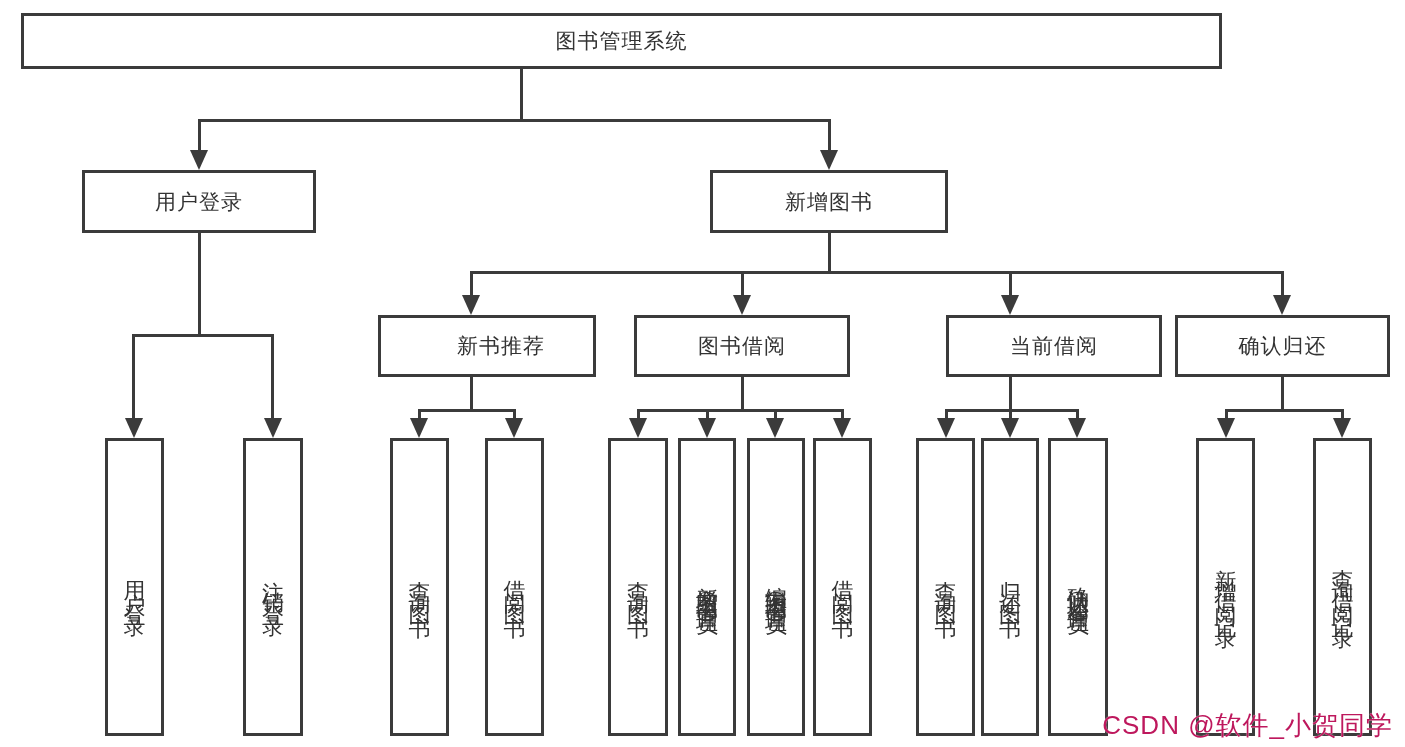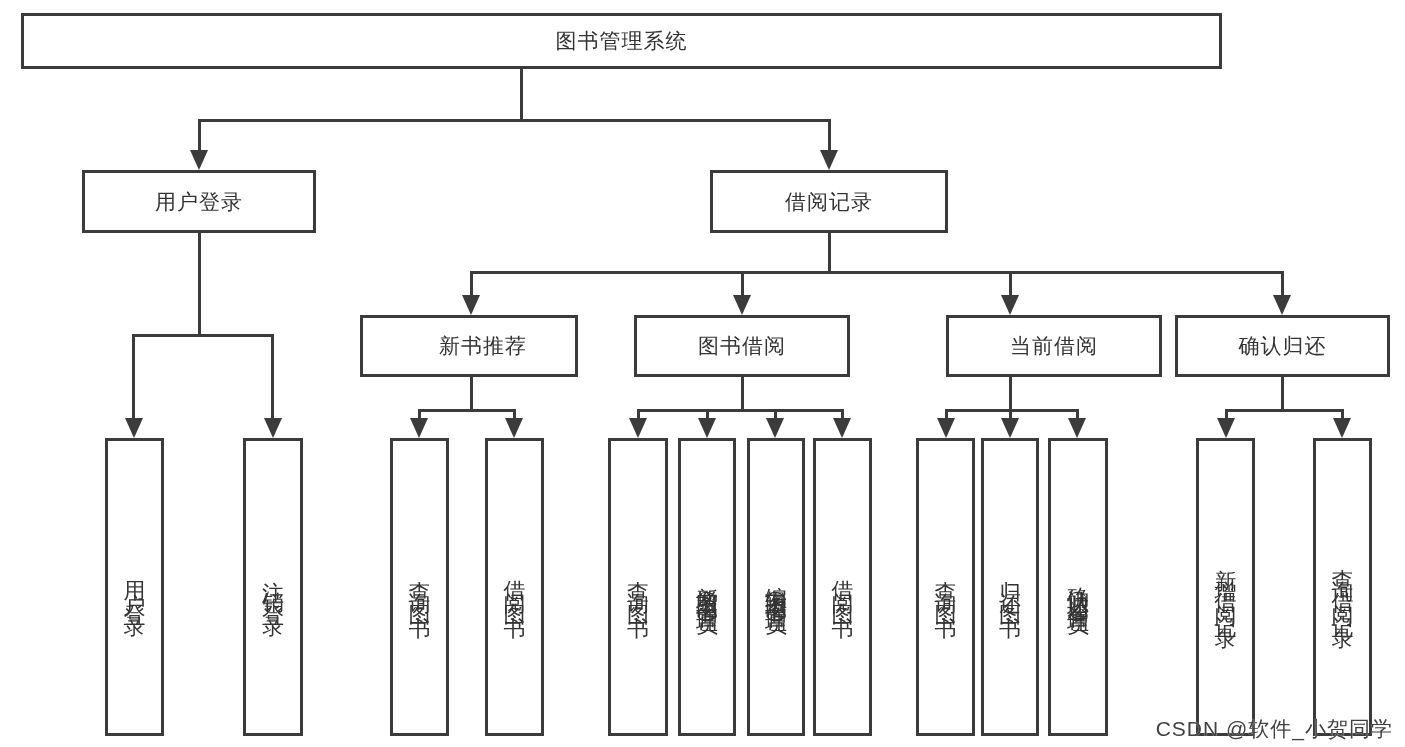--- a/index.html
+++ b/index.html
@@ -41,43 +41,43 @@
   .hline{position:absolute;height:3px;background:#3b3b3b;}
   .arrow{
     position:absolute;width:0;height:0;
     border-left:9px solid transparent;
     border-right:9px solid transparent;
     border-top:20px solid #3b3b3b;
   }
   .watermark{
     position:absolute;
     right:12px;bottom:4px;
-    font-size:21px;
-    color:#404040;
+    font-size:26px;
+    color:#be185d;
     letter-spacing:1px;
     text-shadow:0 0 1px #ffffff;
   }
 </style>
 </head>
 <body>
 
 <div id="stage">
 
   <div class="node" style="left:21px;top:13px;width:1201px;height:56px;">
     <span>图书管理系统</span>
   </div>
 
   <div class="node" style="left:82px;top:170px;width:234px;height:63px;">
     <span>用户登录</span>
   </div>
   <div class="node" style="left:710px;top:170px;width:238px;height:63px;">
-    <span>借阅记录</span>
+    <span>新增图书</span>
   </div>
 
-  <div class="node" style="left:360px;top:315px;width:218px;height:62px;padding-left:28px;">
+  <div class="node" style="left:378px;top:315px;width:218px;height:62px;padding-left:28px;">
     <span>新书推荐</span>
   </div>
   <div class="node" style="left:634px;top:315px;width:216px;height:62px;text-align:center;">
     <span>图书借阅</span>
   </div>
   <div class="node" style="left:946px;top:315px;width:216px;height:62px;">
     <span>当前借阅</span>
   </div>
   <div class="node" style="left:1175px;top:315px;width:215px;height:62px;">
     <span>确认归还</span>

